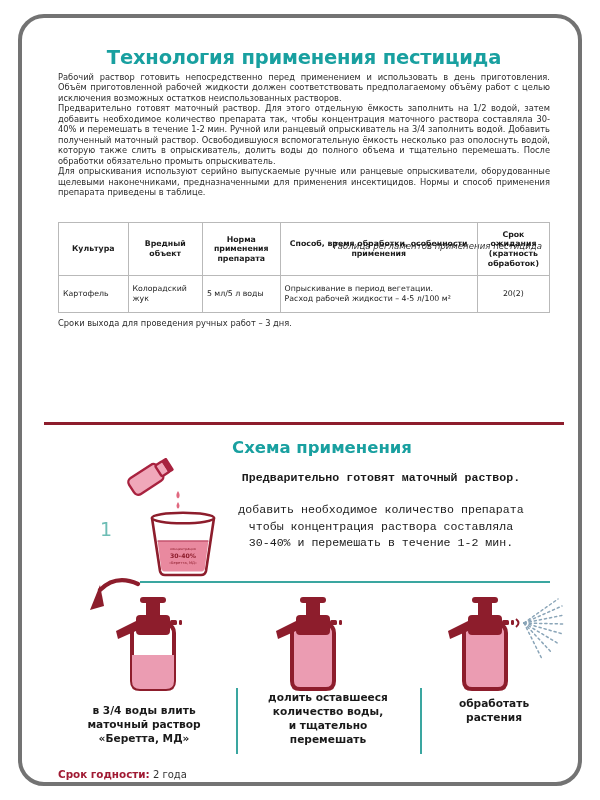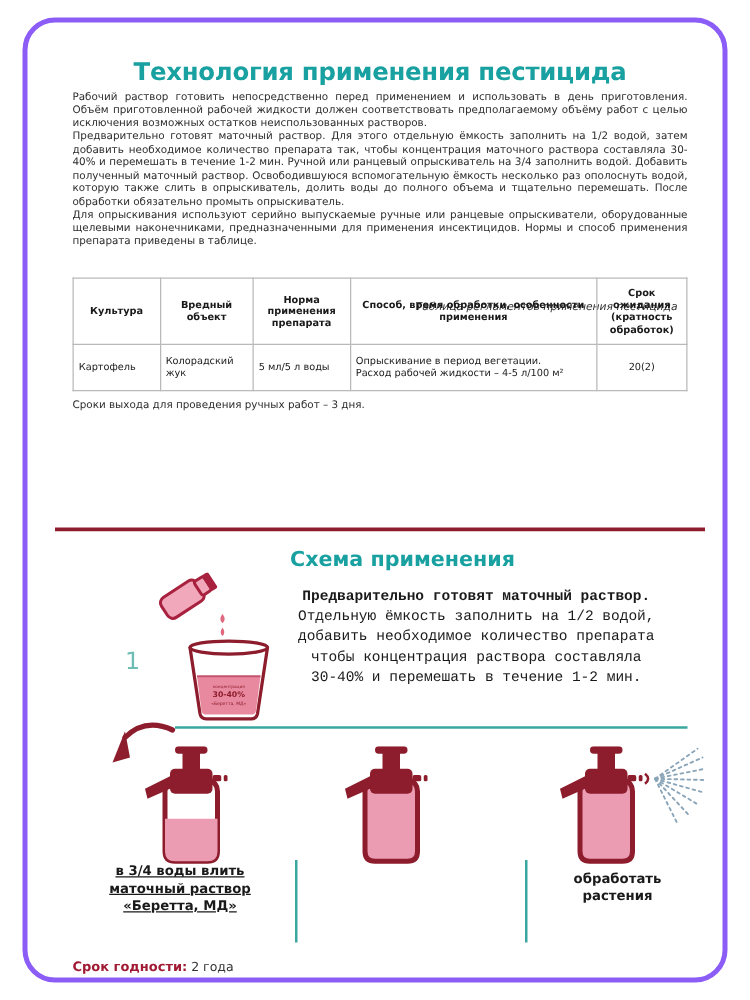--- a/index.html
+++ b/index.html
@@ -9,21 +9,21 @@
     font-family:"DejaVu Sans","Liberation Sans",sans-serif;
     overflow:hidden;
   }
   .page{
     position:absolute;left:0;top:0;width:600px;height:800px;
     background:#ffffff;
   }
   .frame{
     position:absolute;left:18px;top:14px;
     width:564px;height:772px;
-    border:4px solid #8b5cf6;
+    border:4px solid #737373;
     border-radius:26px;
     box-sizing:border-box;
     background:#ffffff;
   }
   
   .title{
     position:absolute;left:0;top:28px;width:564px;
     text-align:center;
     color:#19a0a0;
     font-size:19.5px;font-weight:bold;
@@ -97,21 +97,21 @@
   .sprayers{position:absolute;left:0;top:575px;width:564px;height:110px;}
   
   .caps{
     position:absolute;left:36px;top:672px;width:500px;height:70px;
   }
   .cap{
     position:absolute;top:0;
     text-align:center;
     font-size:10.6px;line-height:14px;font-weight:bold;color:#1a1a1a;
   }
-  .cap1{left:0px;width:172px;top:0;text-decoration:underline;}
+  .cap1{left:0px;width:172px;top:13px;}
   .cap2{left:186px;width:168px;top:0px;}
   .cap3{left:372px;width:128px;top:6px;}
   .cap-div{
     position:absolute;width:2px;background:#3aa6a0;top:-2px;height:66px;
   }
   .cd1{left:178px;}
   .cd2{left:362px;}
   .shelf{
     position:absolute;left:36px;top:750px;
     font-size:10px;color:#333;
@@ -187,21 +187,21 @@
         <text x="57" y="92" font-size="3.4" fill="#8d1d2c" text-anchor="middle" font-family="DejaVu Sans, sans-serif">концентрация</text>
         <text x="57" y="99.5" font-size="6.2" font-weight="bold" fill="#8d1d2c" text-anchor="middle" font-family="DejaVu Sans, sans-serif">30-40%</text>
         <text x="57" y="106" font-size="3.6" fill="#8d1d2c" text-anchor="middle" font-family="DejaVu Sans, sans-serif">«Беретта, МД»</text>
 
         <ellipse cx="57" cy="60" rx="31" ry="5.2" fill="#ffffff" stroke="#8d1d2c" stroke-width="2.6"></ellipse>
       </svg>
     </div>
 
     <div class="step1-text">
       <b>Предварительно готовят маточный раствор.</b><br>
-      <span>Отдельную ёмкость заполнить на 1/2  водой,</span><br>
+      <br>
       <span>добавить необходимое количество препарата</span><br>
       <span>чтобы концентрация раствора составляла</span><br>
       <span>30-40% и перемешать в течение 1-2 мин.</span>
     </div>
 
     <div class="hr-teal"></div>
 
     <div class="arrow-down">
       <svg width="62" height="48" viewBox="0 0 62 48" xmlns="http://www.w3.org/2000/svg">
         <path d="M58 8 Q36 -2 20 14" stroke="#8d1d2c" stroke-width="4.2" fill="none" stroke-linecap="round"></path>
@@ -255,20 +255,26 @@
 
     </div>
 
     <div class="caps">
       <div class="cap cap1">
         <span>в 3/4 воды влить</span><br>
         <span>маточный раствор</span><br>
         <span>«Беретта, МД»</span>
       </div>
       <div class="cap-div cd1"></div>
+      <div class="cap cap2">
+        <span>долить оставшееся</span><br>
+        <span>количество воды,</span><br>
+        <span>и тщательно</span><br>
+        <span>перемешать</span>
+      </div>
       <div class="cap-div cd2"></div>
       <div class="cap cap3">
         <span>обработать</span><br>
         <span>растения</span>
       </div>
     </div>
 
     <div class="shelf">
       <b>Срок годности:</b><span> 2 года</span>
     </div>

